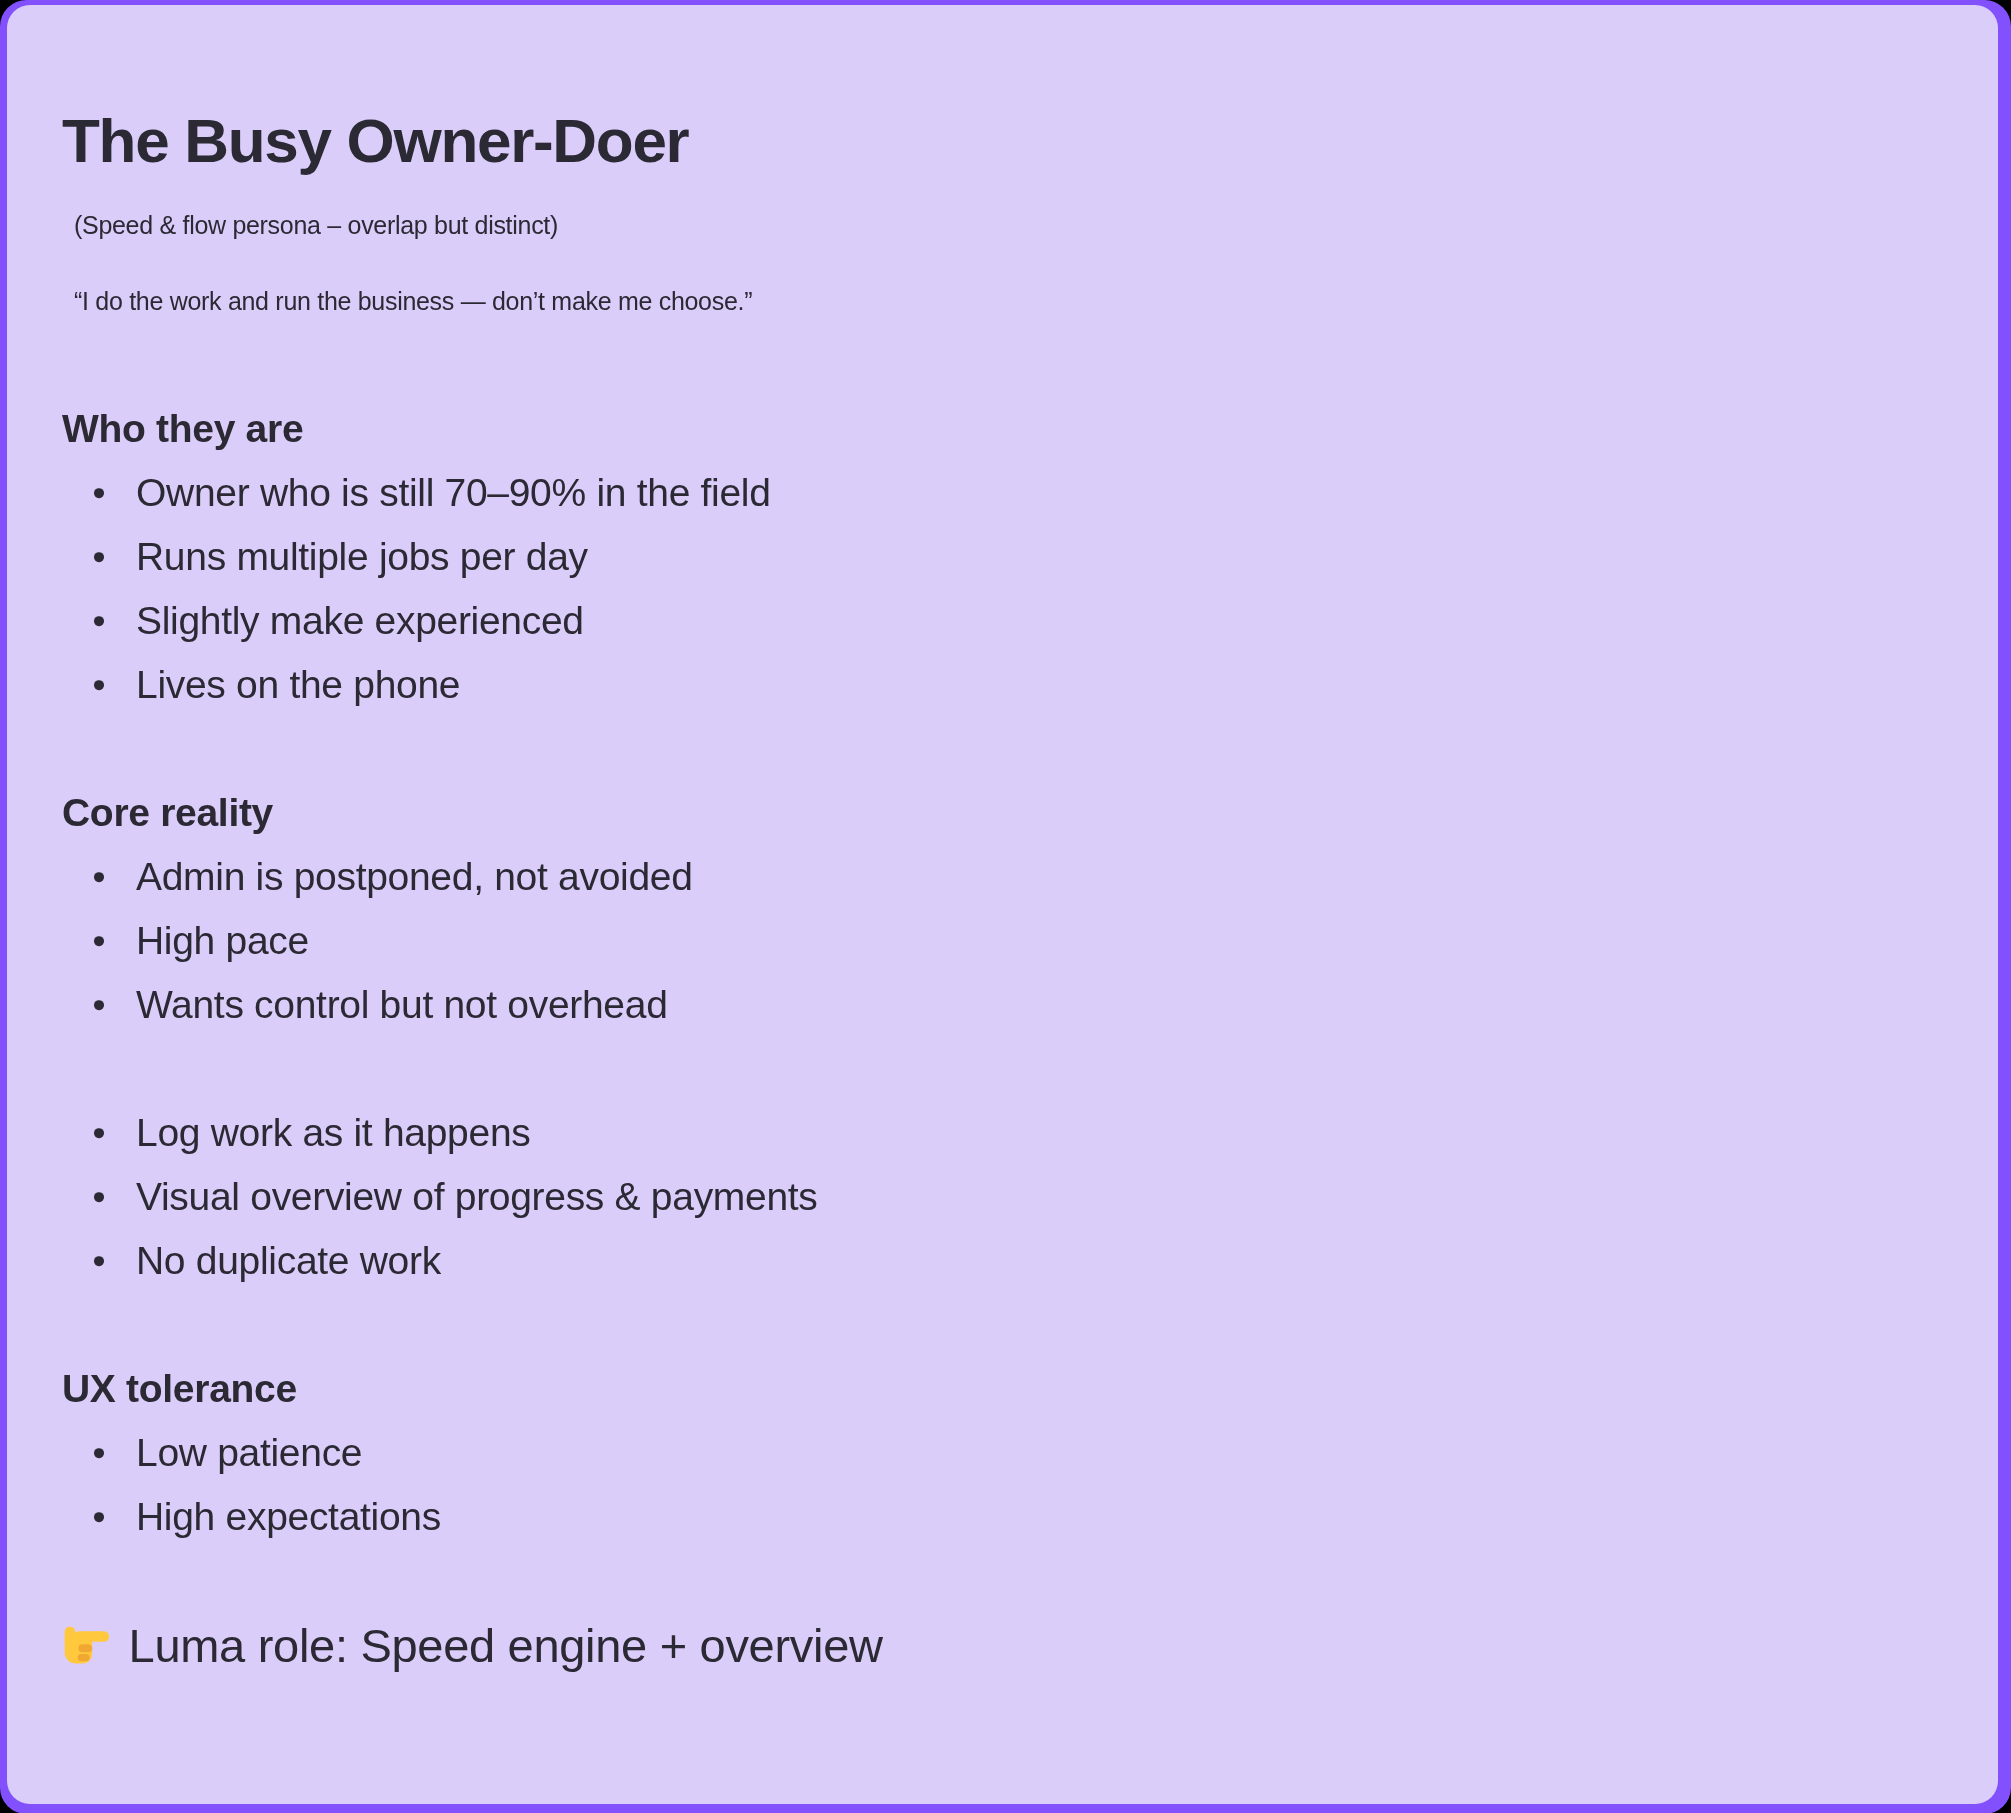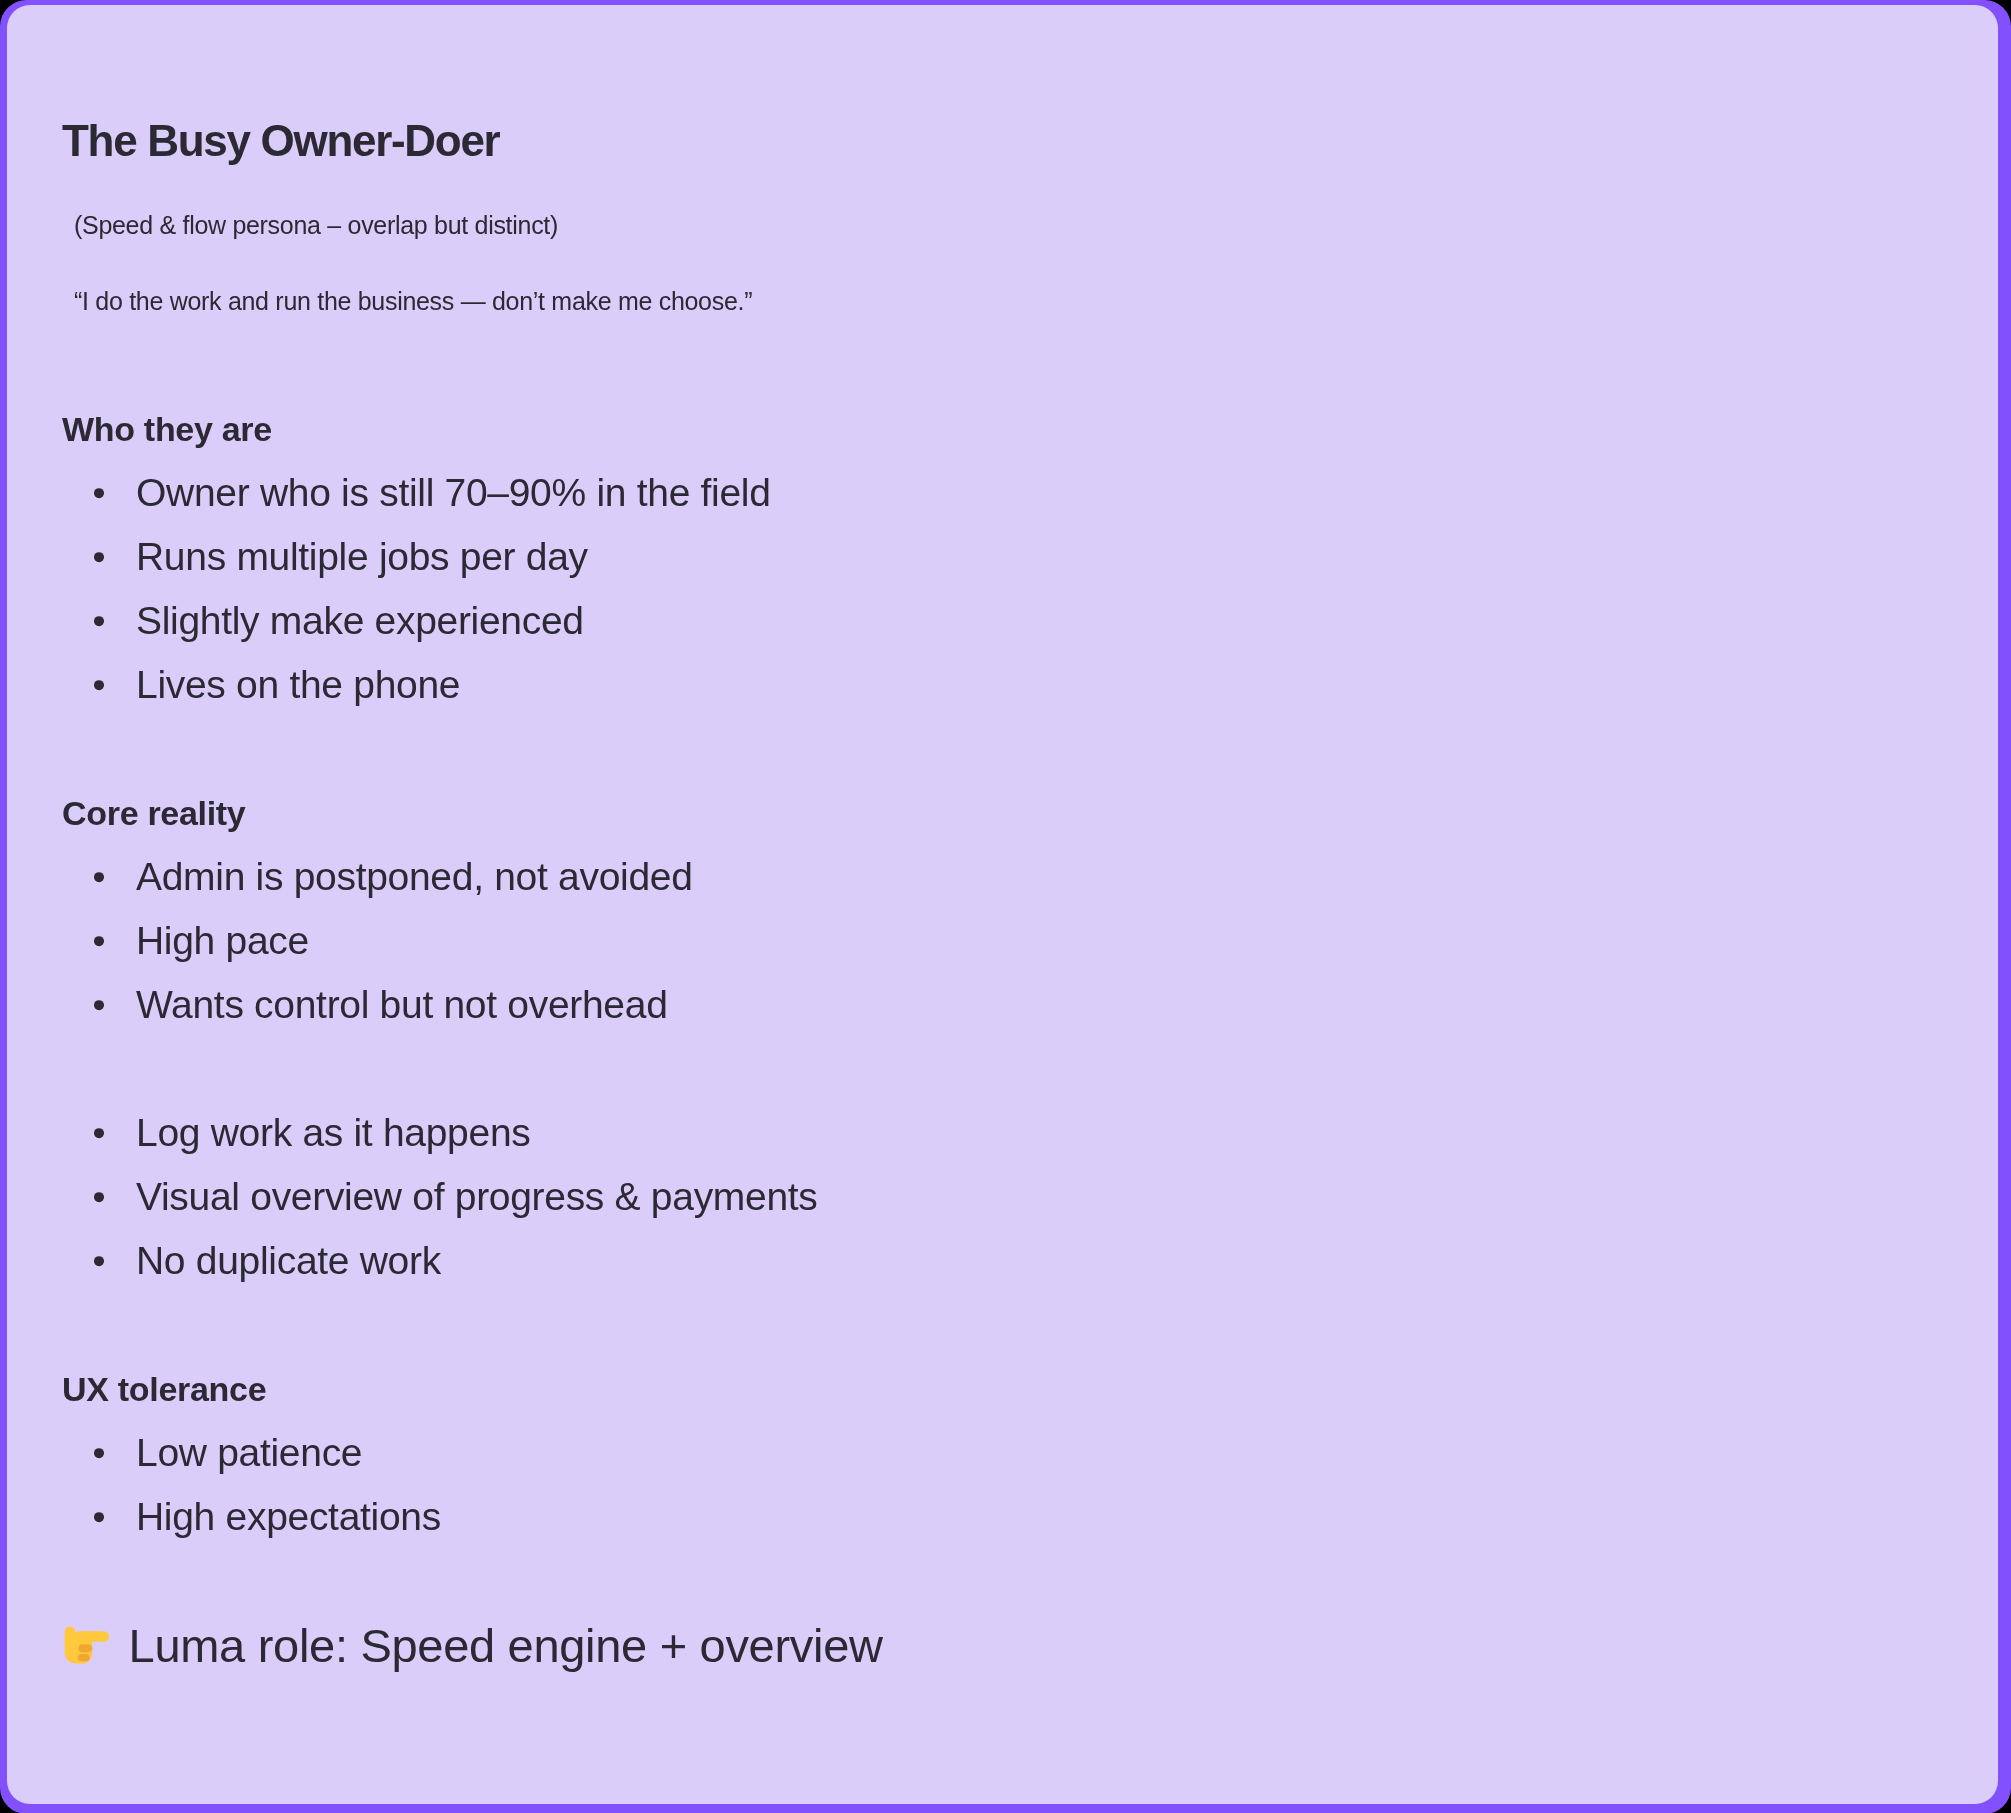--- a/index.html
+++ b/index.html
@@ -32,37 +32,37 @@
   .card{
     position:absolute;
     left:7px; top:5.3px; right:13.2px; bottom:9.7px;
     background:var(--card-bg);
     border-radius:23px;
     padding:44px 62px 35px 55px;
     overflow:hidden;
   }
   h1{
     margin:51px 0 8.8px 0;
-    font-size:44px;
+    font-size:62px;
     line-height:81px;
     font-weight:700;
     letter-spacing:-1.3px;
     color:var(--text);
   }
   .subtitle, .quote{
     margin:12px;
     font-size:25px;
     line-height:64px;
     font-weight:400;
     letter-spacing:-0.3px;
   }
   section{margin:64px 0 0 0;}
   h2{
     margin:0;
-    font-size:34px;
+    font-size:39px;
     line-height:64px;
     font-weight:700;
     letter-spacing:-0.3px;
   }
   ul{
     margin:0;
     padding:0;
     list-style:none;
   }
   li{

